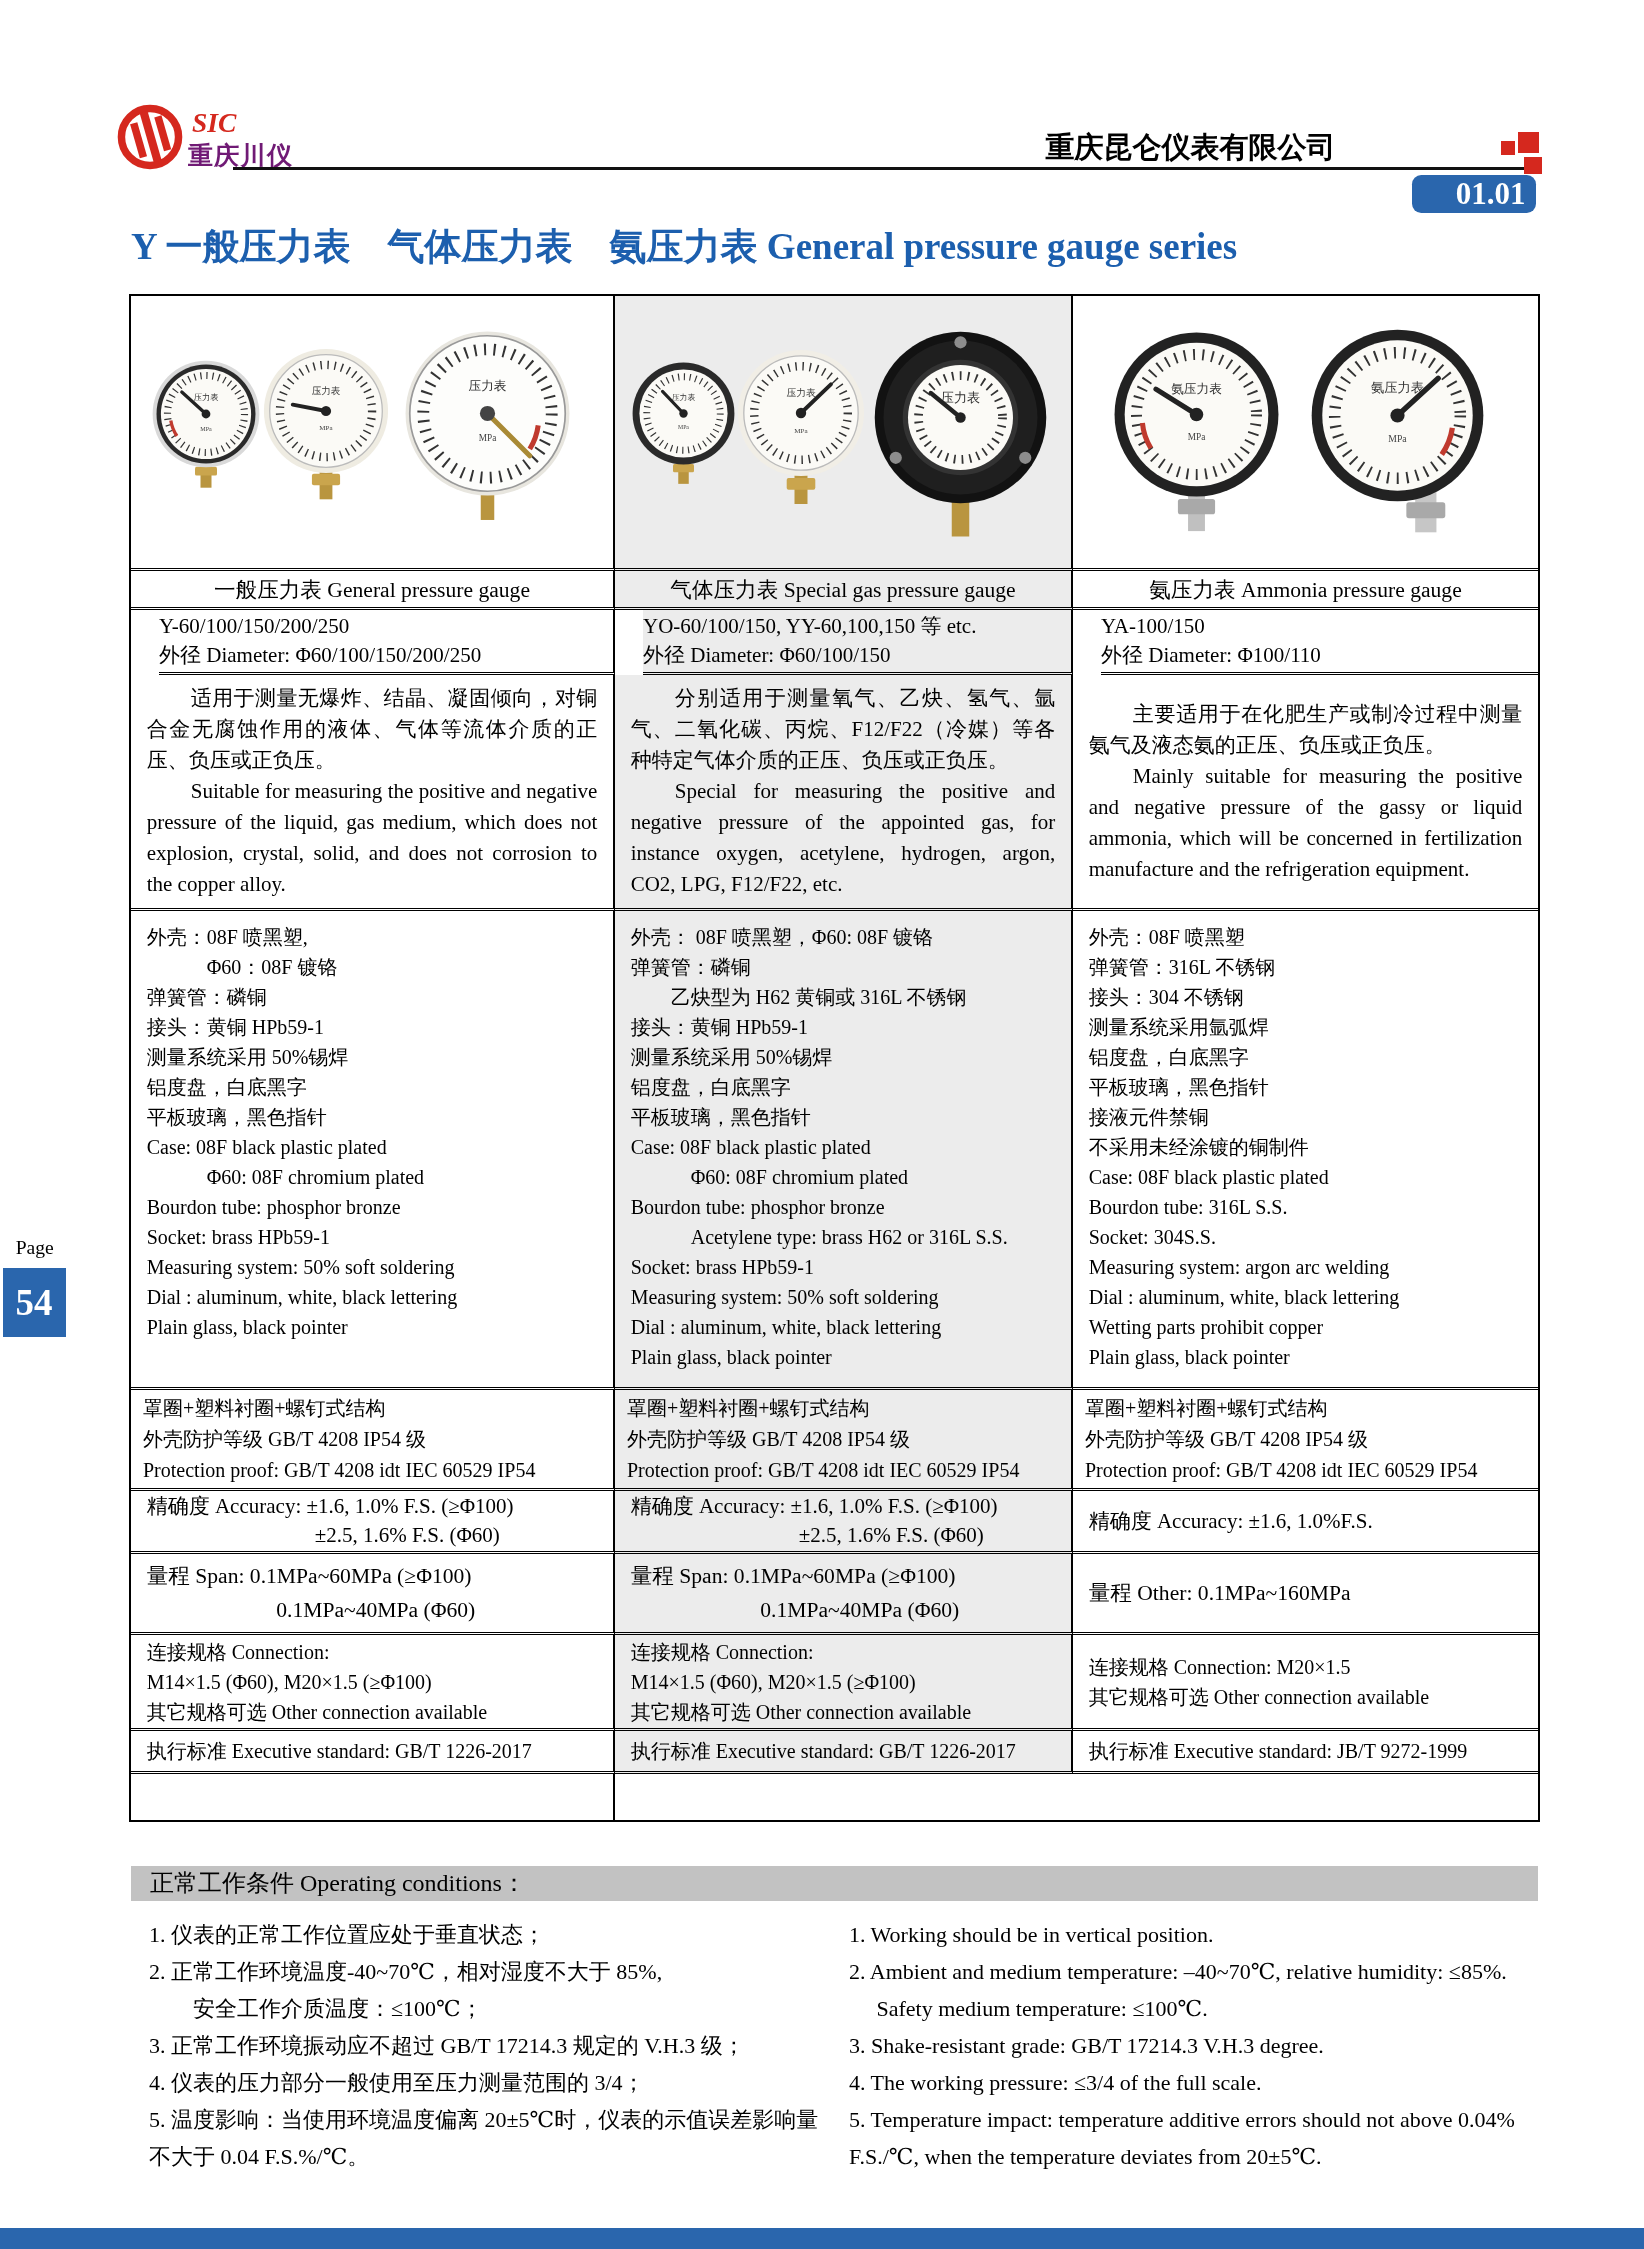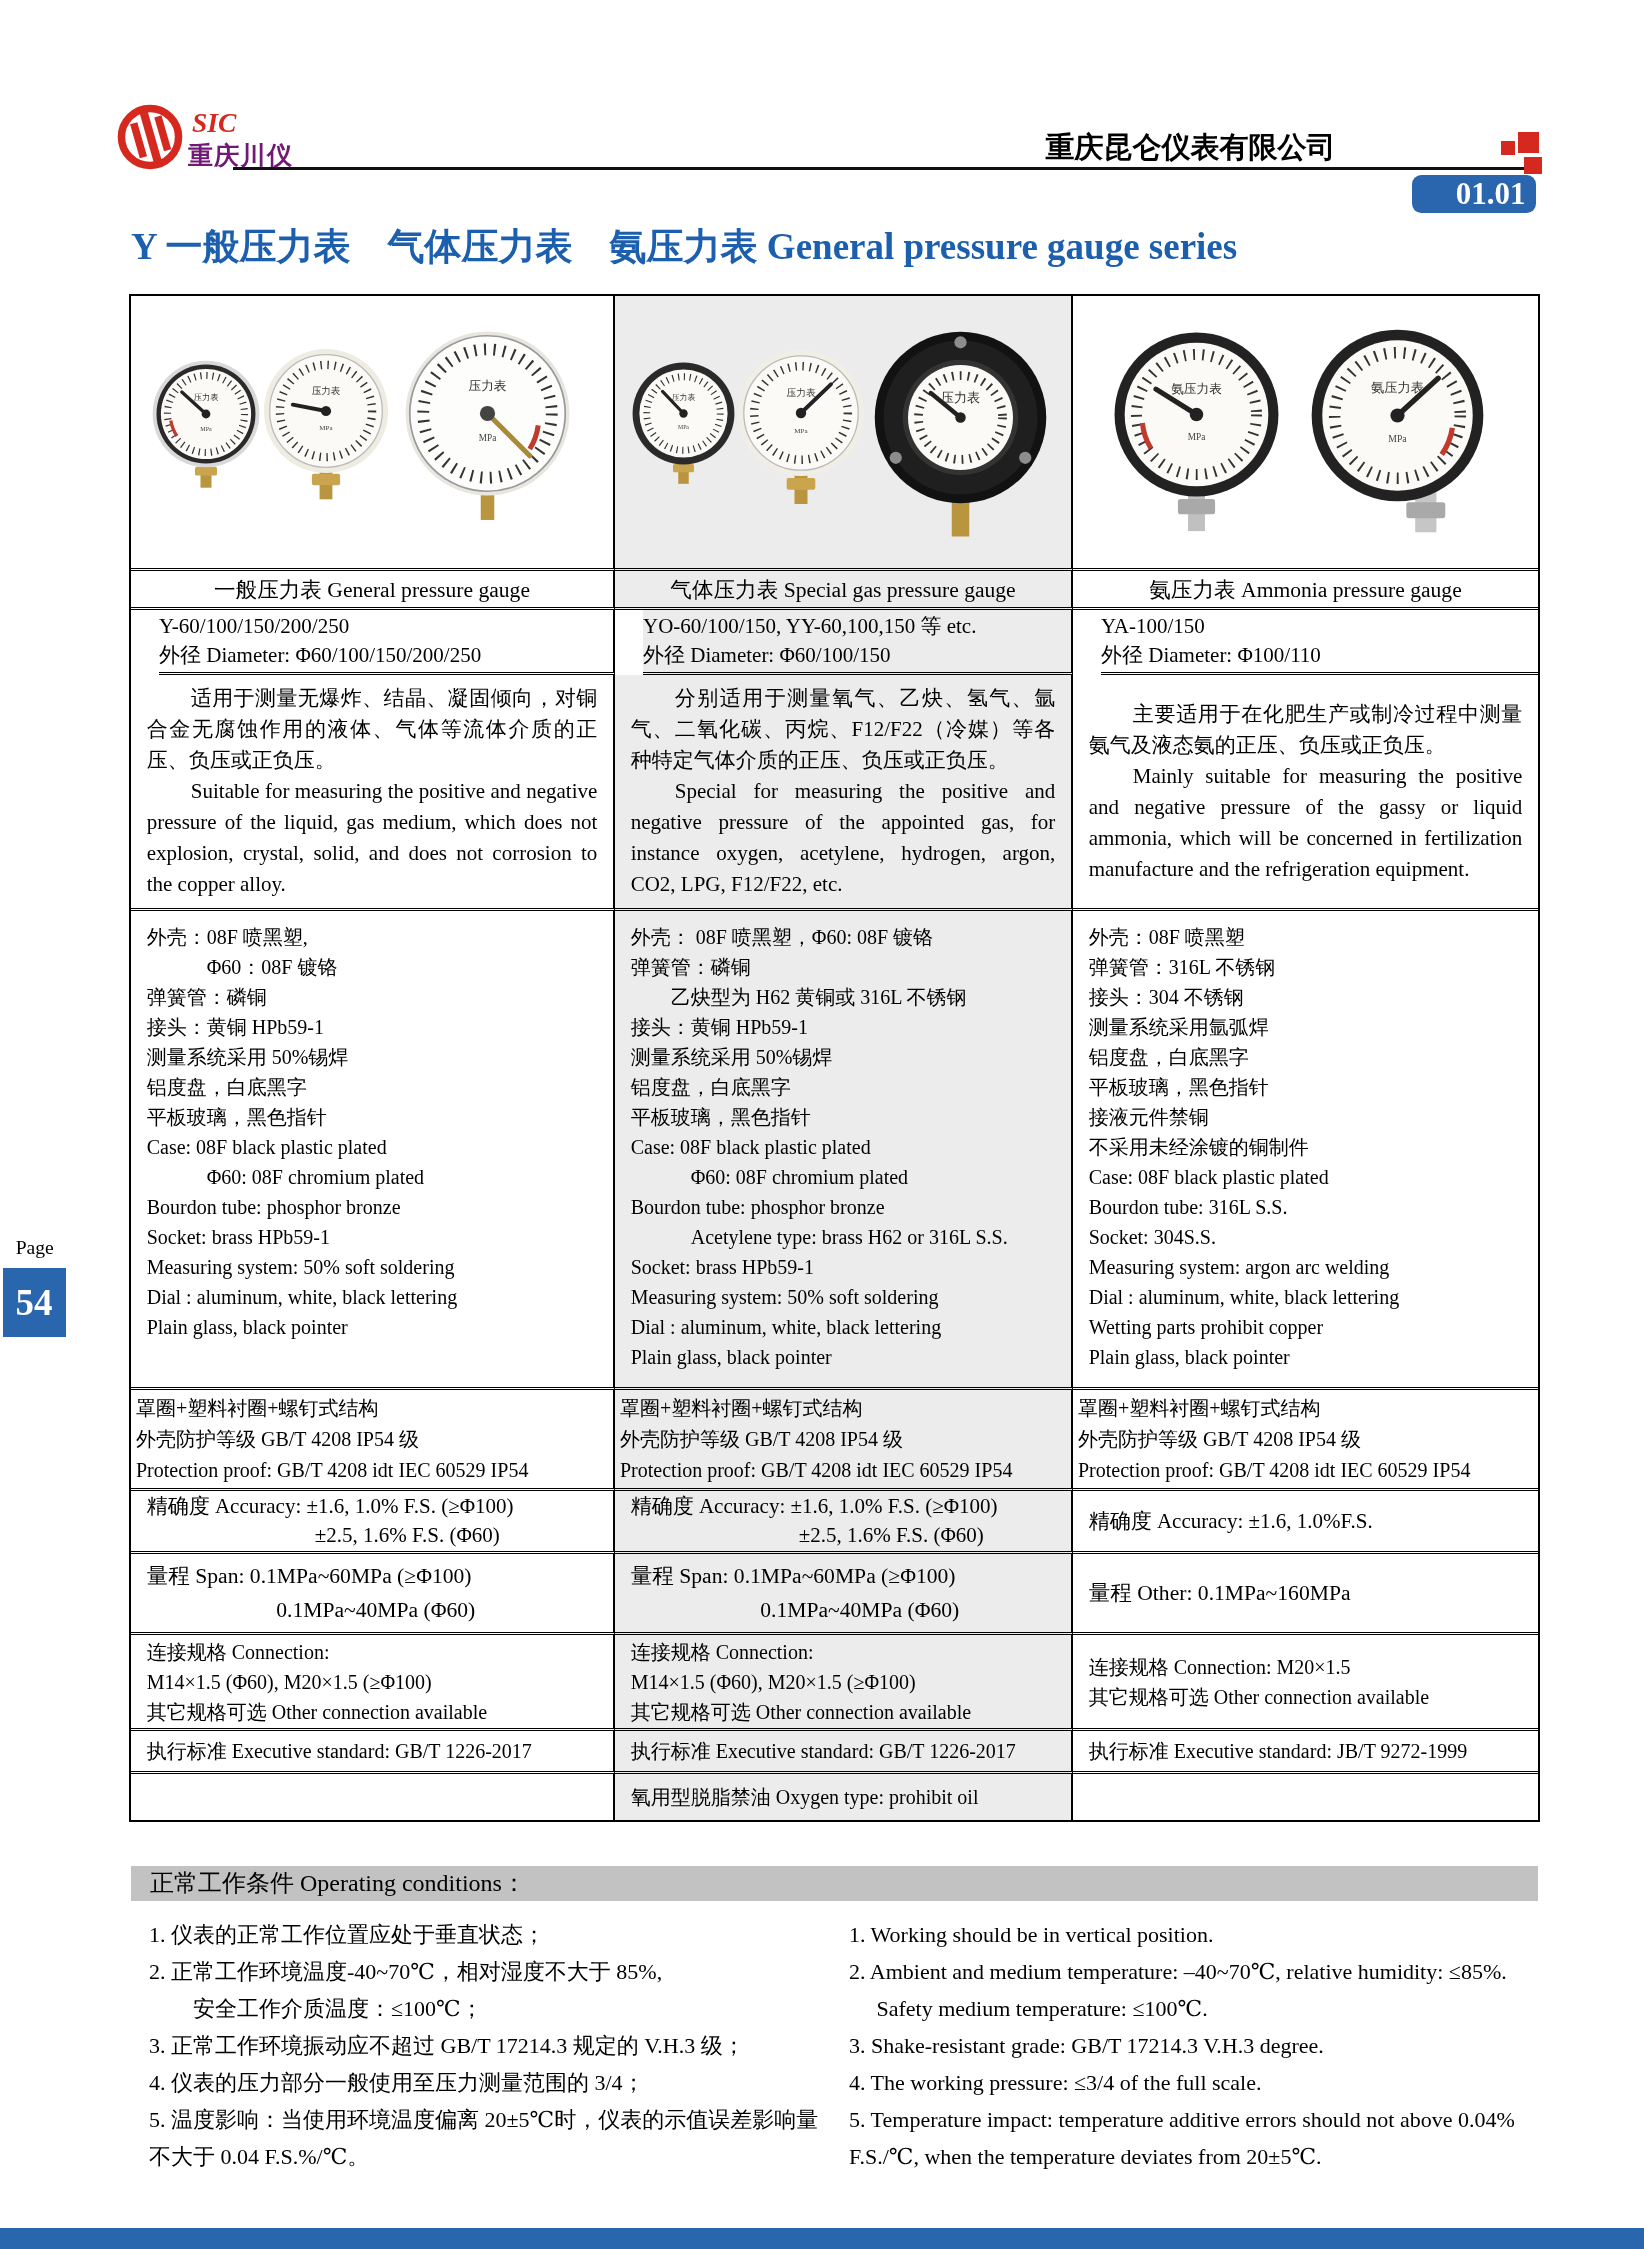--- a/index.html
+++ b/index.html
@@ -48,21 +48,21 @@
   .du{font-size:11px;text-anchor:middle;fill:#444;}
 
   .r-name{display:flex;align-items:center;justify-content:center;font-size:21.6px;}
   .r-model{display:flex;flex-direction:column;align-items:flex-start;justify-content:center;
            font-size:21px;line-height:29px;text-align:center;margin-left:28px;}
   .r-desc{padding:5.2px 15.7px;font-size:21px;line-height:31px;text-align:justify;
           display:flex;flex-direction:column;justify-content:center;}
   .r-desc p{margin:0;text-indent:2.1em;}
   .r-mat{padding:10.5px 15.7px;font-size:20px;line-height:30px;}
   .vflex{display:flex;align-items:center;}
-  .r-prot{padding:0 5px;font-size:20px;line-height:31px;}
+  .r-prot{padding:0 12px;font-size:20px;line-height:31px;}
   .r-acc{padding:0 15.7px;font-size:21px;line-height:29px;}
   .r-span{padding:0 15.7px;font-size:21.6px;line-height:34px;}
   .r-conn{padding:0 15.7px;font-size:20px;line-height:30px;}
   .r-std{padding:0 15.7px;font-size:20px;}
   .r-note{padding:0 15.7px;font-size:20px;}
 
   
   .op-bar{left:131px;top:1866px;width:1407px;height:35px;background:#c2c2c2;
           font-size:24px;line-height:35px;padding-left:19px;box-sizing:border-box;}
   .op-cn{left:149px;top:1916px;width:690px;font-size:22px;line-height:37px;}
@@ -343,23 +343,20 @@
   <div class="cell r-std vflex shade">
       <div>执行标准 Executive standard: GB/T 1226-2017</div>
     </div>
   <div class="cell r-std vflex c3">
       <div>执行标准 Executive standard: JB/T 9272-1999</div>
     </div>
 
   <div class="cell r-note vflex rlast">
       <div></div>
     </div>
-  <div class="cell r-note vflex shade rlast">
-      <div>氧用型脱脂禁油 Oxygen type: prohibit oil</div>
-    </div>
   <div class="cell r-note vflex c3 rlast">
       <div></div>
     </div>
 </div>
 
 <div class="abs op-bar">正常工作条件 Operating conditions：</div>
 <div class="abs op-cn pre">1.  仪表的正常工作位置应处于垂直状态；
 2.  正常工作环境温度-40~70℃，相对湿度不大于 85%,
 　　安全工作介质温度：≤100℃；
 3.  正常工作环境振动应不超过 GB/T 17214.3 规定的 V.H.3 级；

